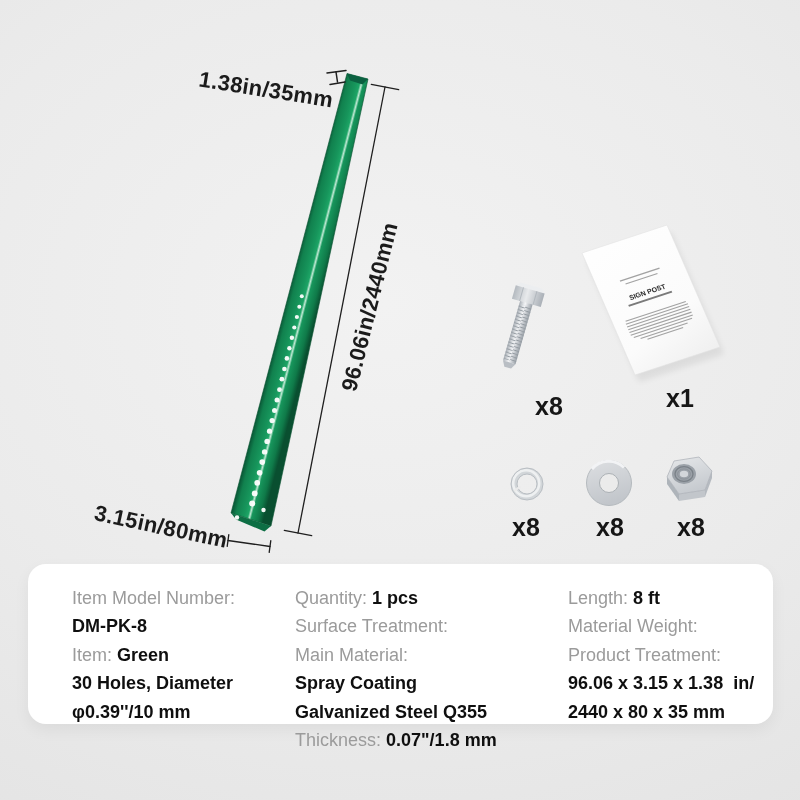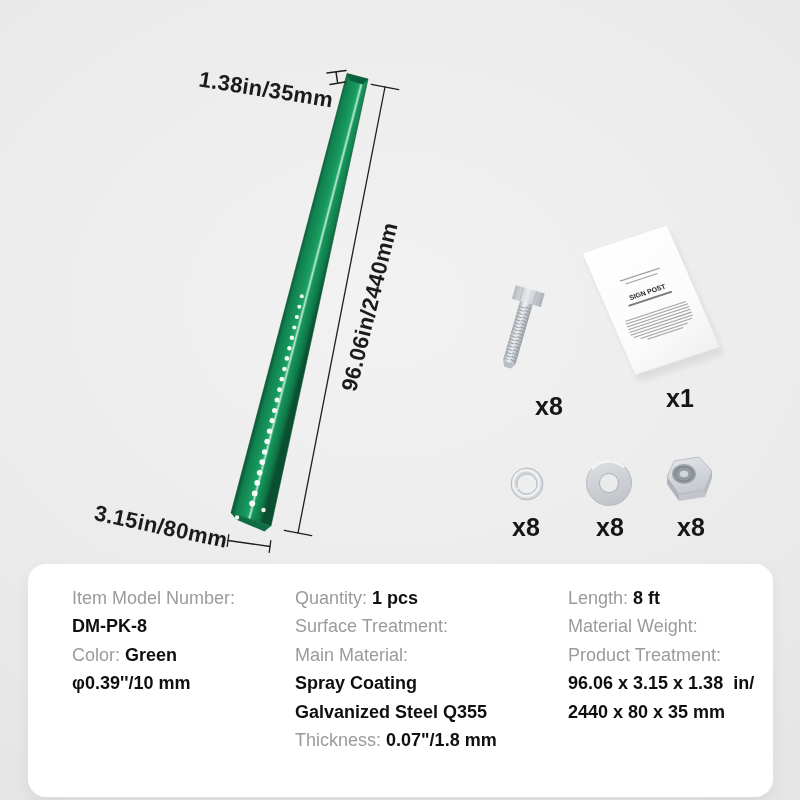--- a/index.html
+++ b/index.html
@@ -11,21 +11,21 @@
   .scene-svg{position:absolute;left:0;top:0}
   .dim-label{
     position:absolute;font-weight:700;font-size:22px;color:#1b1b1b;
     white-space:nowrap;letter-spacing:.3px;
   }
   .count-label{
     position:absolute;font-weight:700;font-size:25px;color:#161616;
     transform:translate(-50%,-50%);white-space:nowrap;
   }
   .panel{
-    position:absolute;left:28px;top:564px;width:745px;height:233px;
+    position:absolute;left:28px;top:564px;width:745px;height:160px;
     background:#ffffff;border-radius:18px;
     box-shadow:0 6px 16px rgba(0,0,0,.055);
   }
   .spec-col{position:absolute;top:20px;font-size:18px;line-height:28.4px;white-space:nowrap}
   .spec-col.c1{left:44px}
   .spec-col.c2{left:267px}
   .spec-col.c3{left:540px}
   .spec-label{color:#9b9b9b;white-space:pre}
   .spec-value{color:#0f0f0f;font-weight:700;white-space:pre}
 </style>
@@ -190,21 +190,22 @@
   <div class="count-label" style="left:680px;top:398px;">x1</div>
   <div class="count-label" style="left:526px;top:527px;">x8</div>
   <div class="count-label" style="left:610px;top:527px;">x8</div>
   <div class="count-label" style="left:691px;top:527px;">x8</div>
 
   <div class="panel">
 
     <div class="spec-col c1">
       <div class="spec-row"><span class="spec-label">Item Model Number:</span> <span class="spec-value"></span></div>
       <div class="spec-row"><span class="spec-label"></span> <span class="spec-value">DM-PK-8</span></div>
-      <div class="spec-row"><span class="spec-label">Color:</span> <span class="spec-value">Green</span></div>
+      <div class="spec-row"><span class="spec-label">Item:</span> <span class="spec-value">Green</span></div>
+      <div class="spec-row"><span class="spec-label"></span> <span class="spec-value">30 Holes, Diameter</span></div>
       <div class="spec-row"><span class="spec-label"></span> <span class="spec-value">φ0.39''/10 mm</span></div>
     </div>
 
     <div class="spec-col c2">
       <div class="spec-row"><span class="spec-label">Quantity:</span> <span class="spec-value">1 pcs</span></div>
       <div class="spec-row"><span class="spec-label">Surface Treatment:</span> <span class="spec-value"></span></div>
       <div class="spec-row"><span class="spec-label">Main Material:</span> <span class="spec-value"></span></div>
       <div class="spec-row"><span class="spec-label"></span> <span class="spec-value">Spray Coating</span></div>
       <div class="spec-row"><span class="spec-label"></span> <span class="spec-value">Galvanized Steel Q355</span></div>
       <div class="spec-row"><span class="spec-label">Thickness:</span> <span class="spec-value">0.07"/1.8 mm</span></div>

